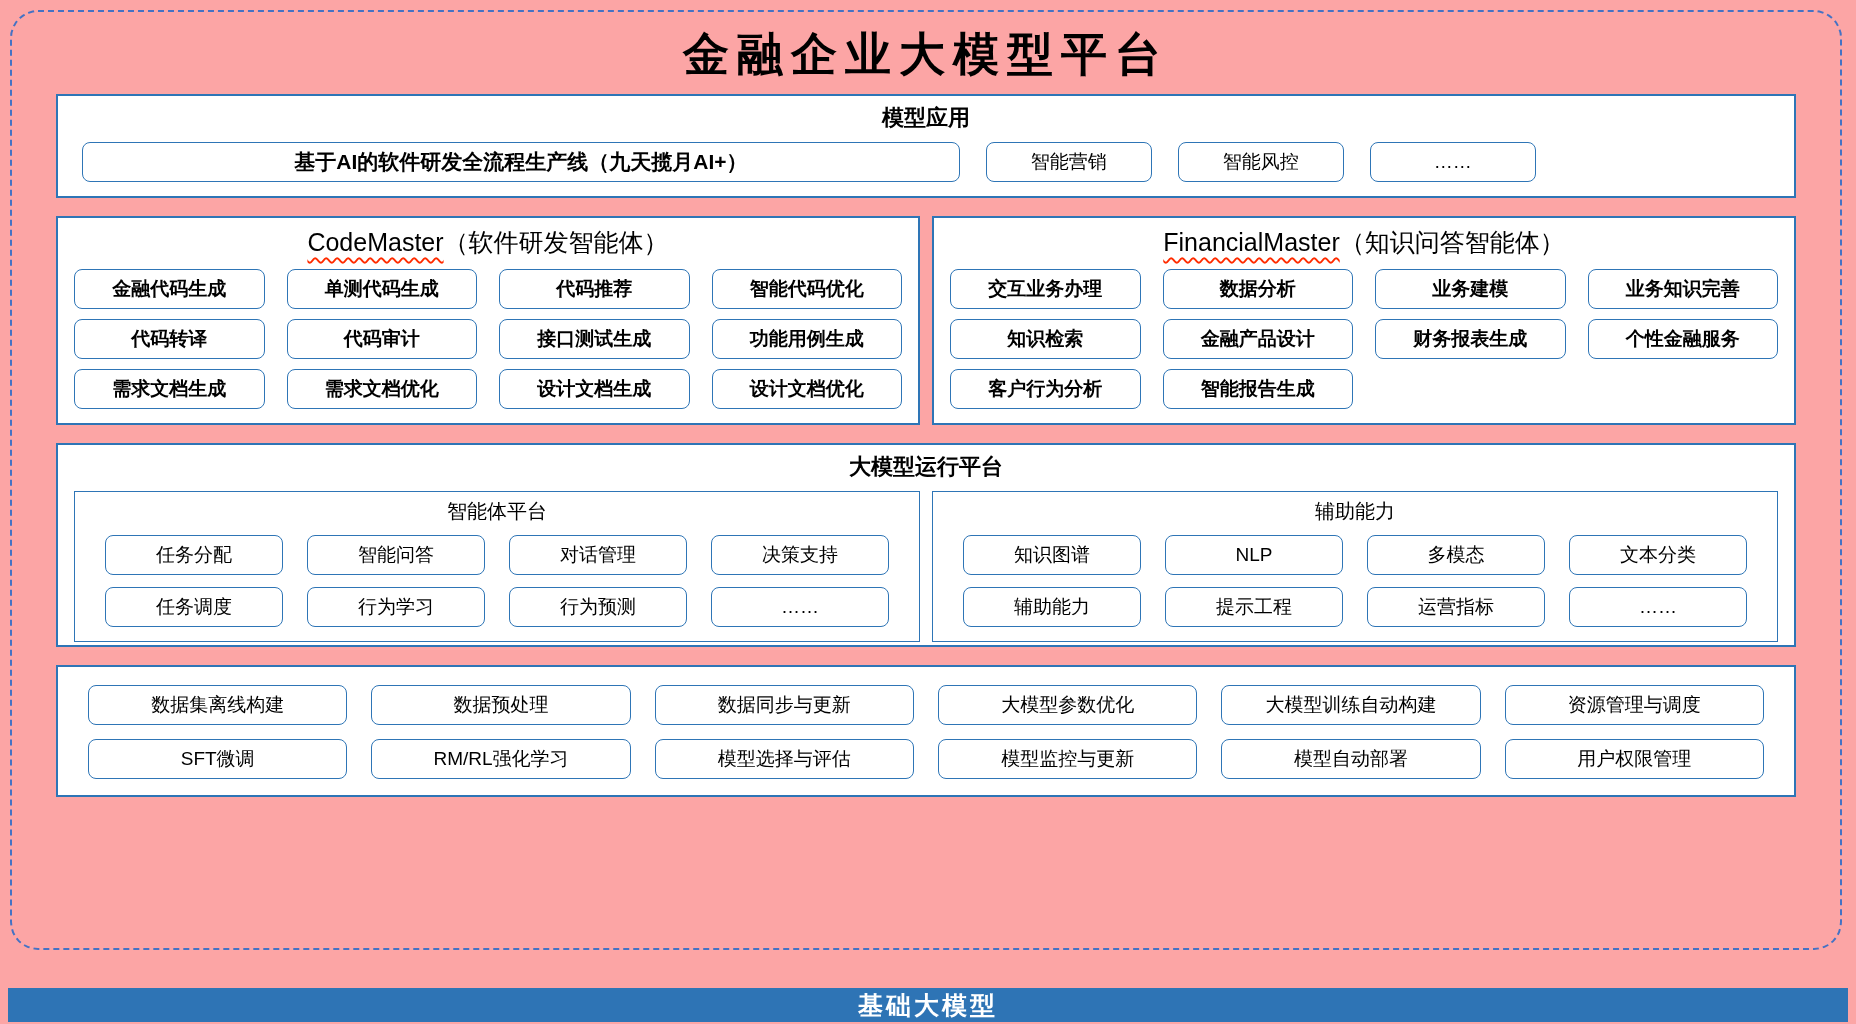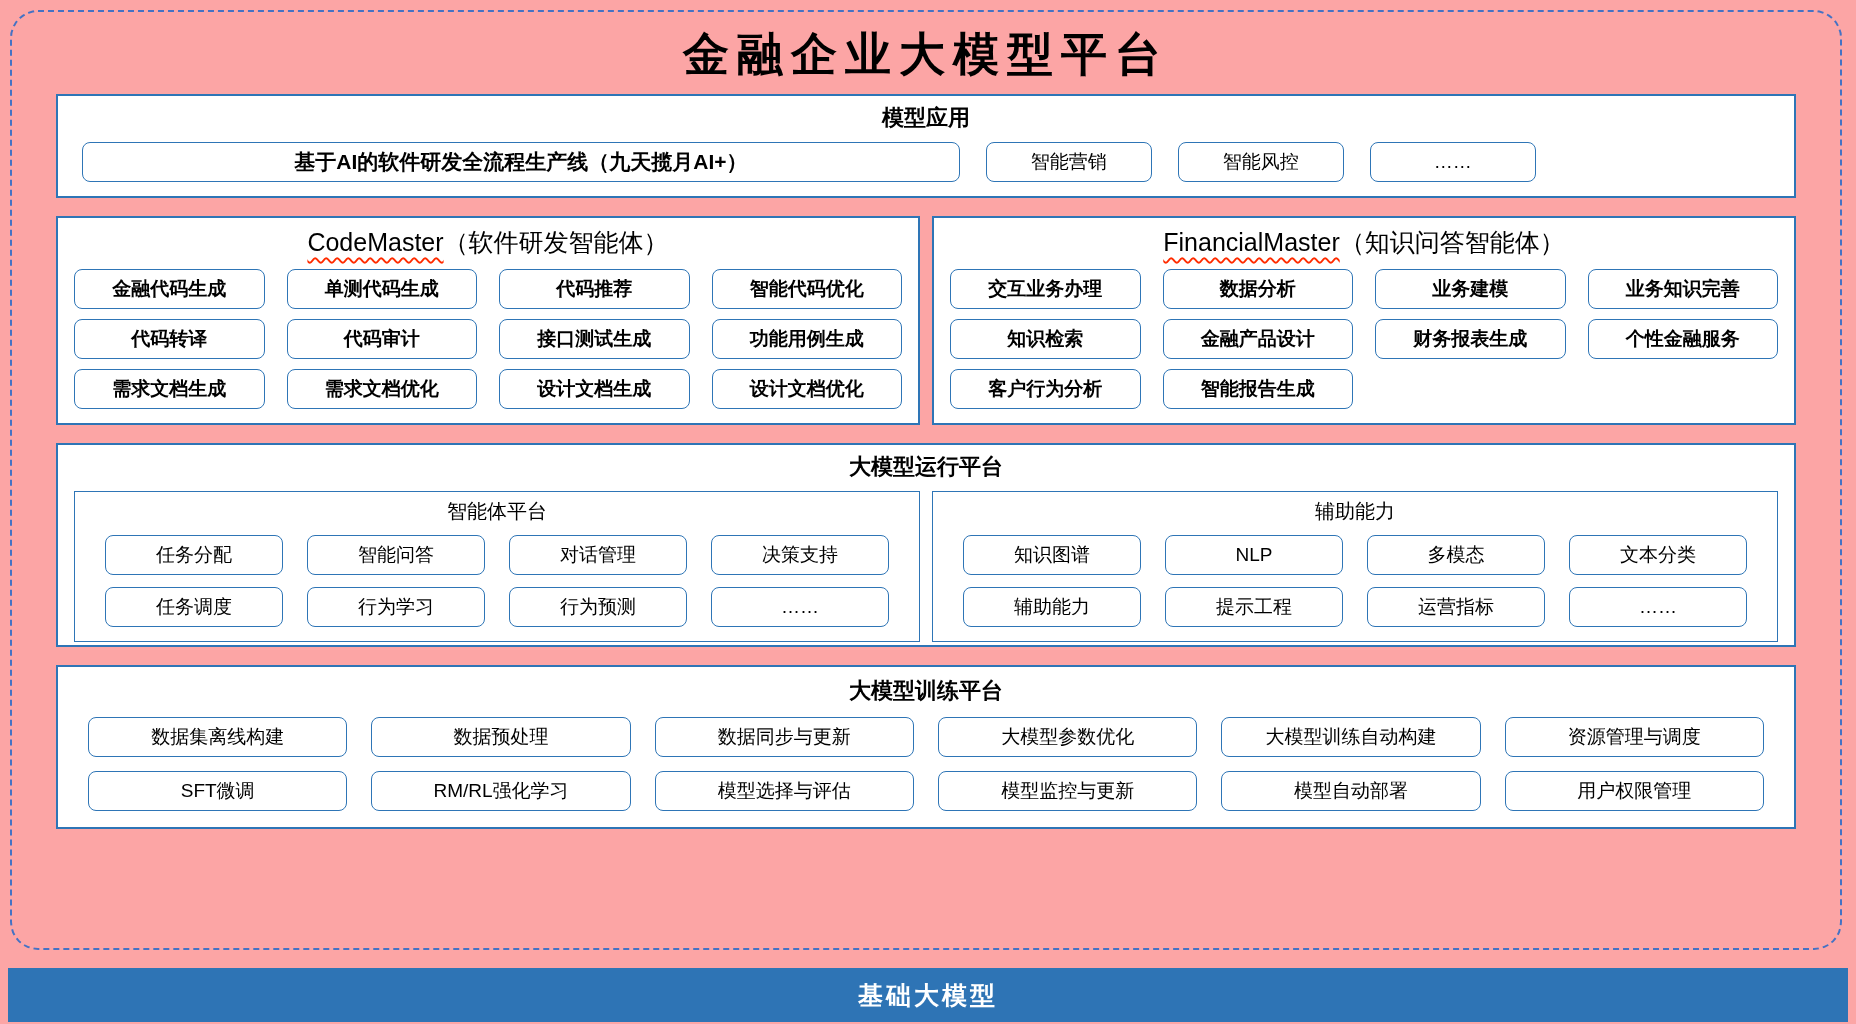--- a/index.html
+++ b/index.html
@@ -64,21 +64,21 @@
   .sub-title{text-align:center;font-size:20px;font-weight:400;margin-bottom:10px;}
   .sub-panel .grid-4{gap:12px 24px;}
 
   
   .sec-training{margin-top:18px;padding:8px 30px 16px;}
   .grid-6{display:grid;grid-template-columns:repeat(6,1fr);gap:14px 24px;margin-top:10px;}
   .sec-training .cap{font-weight:500;}
 
   
   .foundation-banner{
-    position:absolute;left:8px;right:8px;bottom:2px;height:54px;
+    position:absolute;left:8px;right:8px;bottom:2px;height:34px;
     background:#2E74B5;color:#fff;display:flex;align-items:center;justify-content:center;
     font-size:25px;font-weight:700;letter-spacing:3px;
   }
 </style>
 </head>
 <body>
 
 <div class="page">
 
   <div class="dashed-frame">
@@ -162,21 +162,20 @@
             <div class="cap">提示工程</div>
             <div class="cap">运营指标</div>
             <div class="cap">……</div>
           </div>
         </div>
 
       </div>
     </div>
 
     <div class="section-box sec-training">
-      <div class="section-header">大模型训练平台</div>
       <div class="grid-6">
         <div class="cap">数据集离线构建</div>
         <div class="cap">数据预处理</div>
         <div class="cap">数据同步与更新</div>
         <div class="cap">大模型参数优化</div>
         <div class="cap">大模型训练自动构建</div>
         <div class="cap">资源管理与调度</div>
         <div class="cap">SFT微调</div>
         <div class="cap">RM/RL强化学习</div>
         <div class="cap">模型选择与评估</div>

